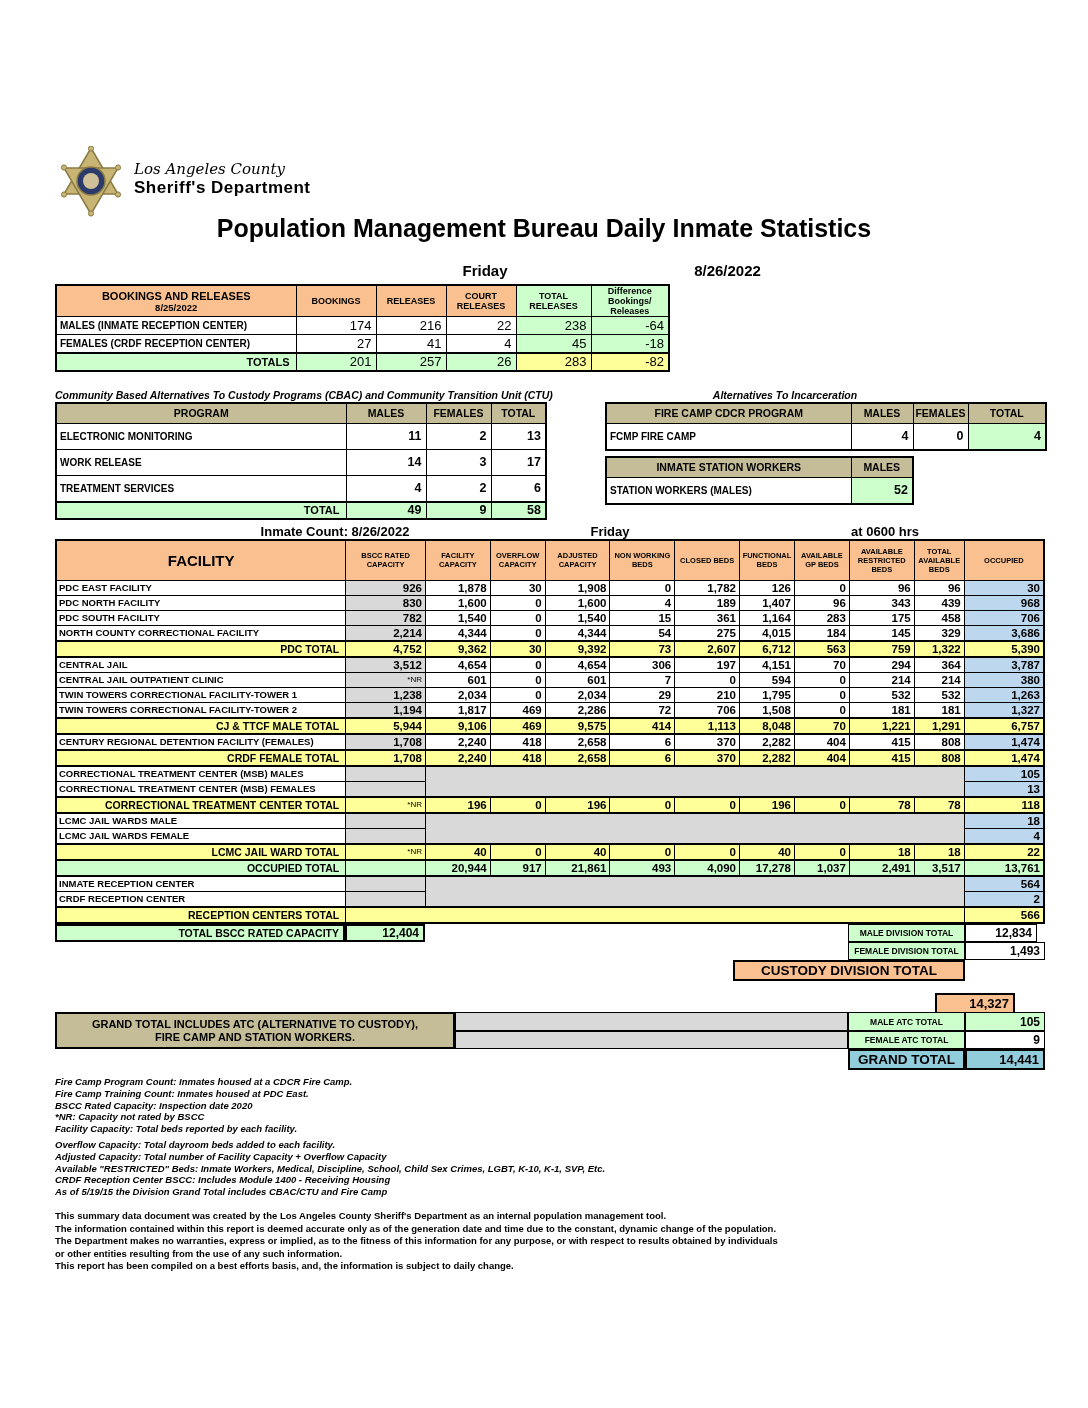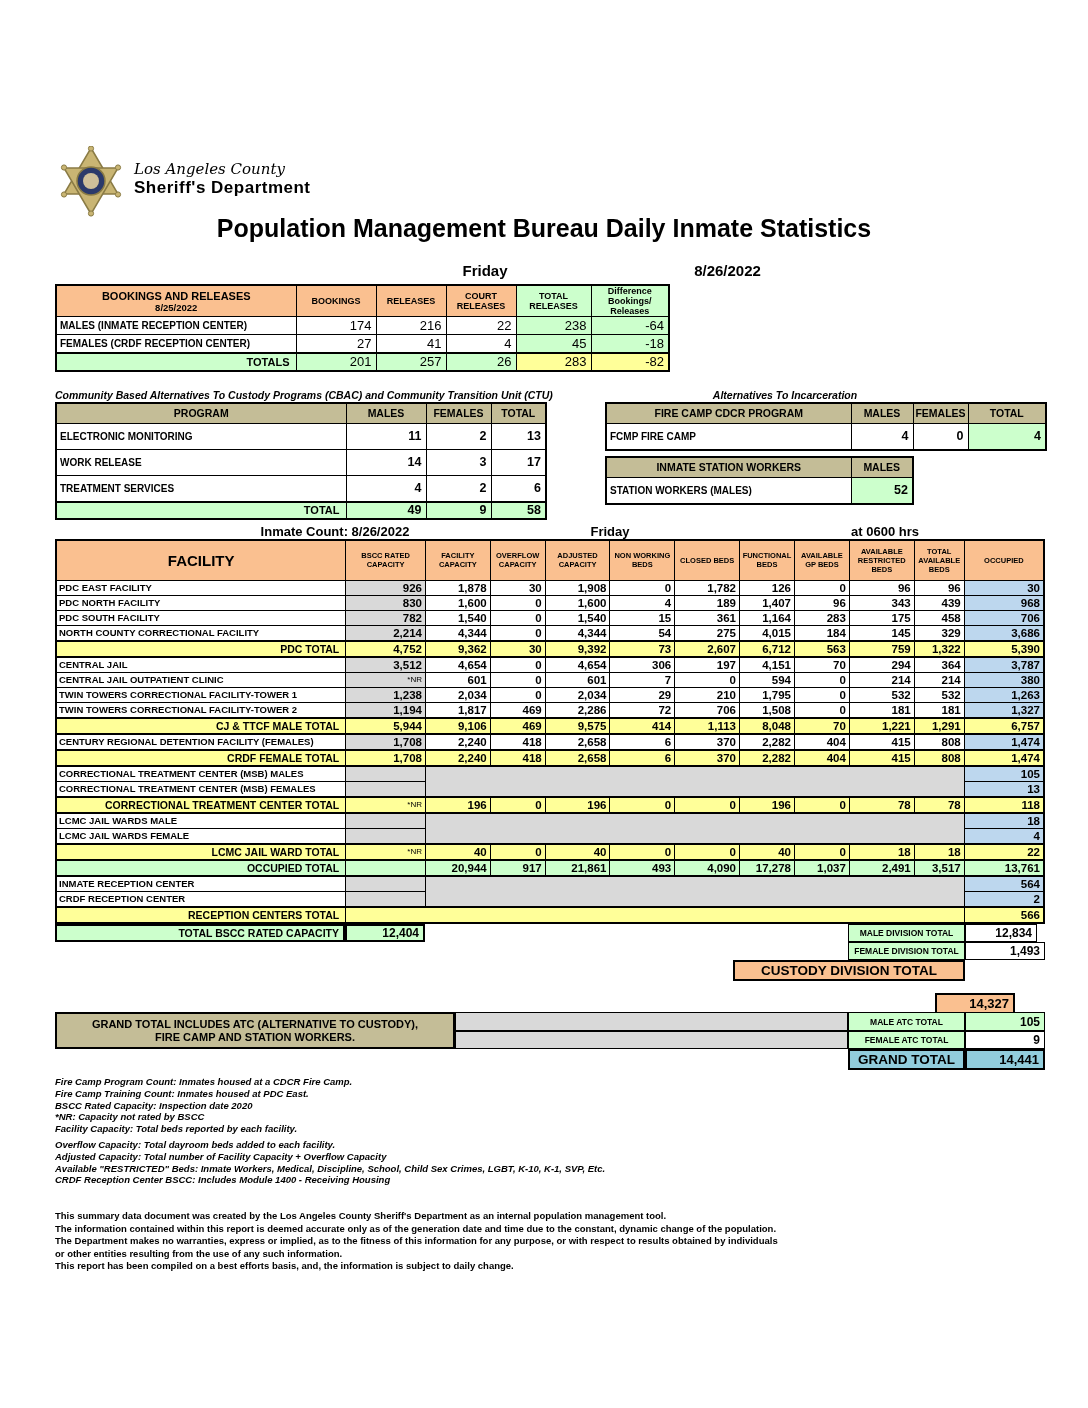--- a/index.html
+++ b/index.html
@@ -575,20 +575,21 @@
   <div id="footnotes">
       <div>Fire Camp Program Count: Inmates housed at a CDCR Fire Camp.</div>
       <div>Fire Camp Training Count: Inmates housed at PDC East.</div>
       <div>BSCC Rated Capacity: Inspection date 2020</div>
       <div>*NR: Capacity not rated by BSCC</div>
       <div>Facility Capacity: Total beds reported by each facility.</div>
       <div class="gap">Overflow Capacity: Total dayroom beds added to each facility.</div>
       <div>Adjusted Capacity: Total number of Facility Capacity + Overflow Capacity</div>
       <div>Available "RESTRICTED" Beds: Inmate Workers, Medical, Discipline, School, Child Sex Crimes,  LGBT, K-10, K-1, SVP, Etc.</div>
       <div>CRDF Reception Center BSCC: Includes Module 1400 - Receiving Housing</div>
+      <div>As of 5/19/15 the Division Grand Total includes CBAC/CTU and Fire Camp</div>
     </div>
   <div id="disclaimer">
       <div>This summary data document was created by the Los Angeles County Sheriff's Department as an internal population management tool.</div>
       <div>The information contained within this report is deemed accurate only as of the generation date and time due to the constant, dynamic change of the population.</div>
       <div>The Department makes no warranties, express or implied, as to the fitness of this information for any purpose, or with respect to results obtained by individuals</div>
       <div>or other entities resulting from the use of any such information.</div>
       <div>This report has been compiled on a best efforts basis, and, the information is subject to daily change.</div>
     </div>
 
 </div>

